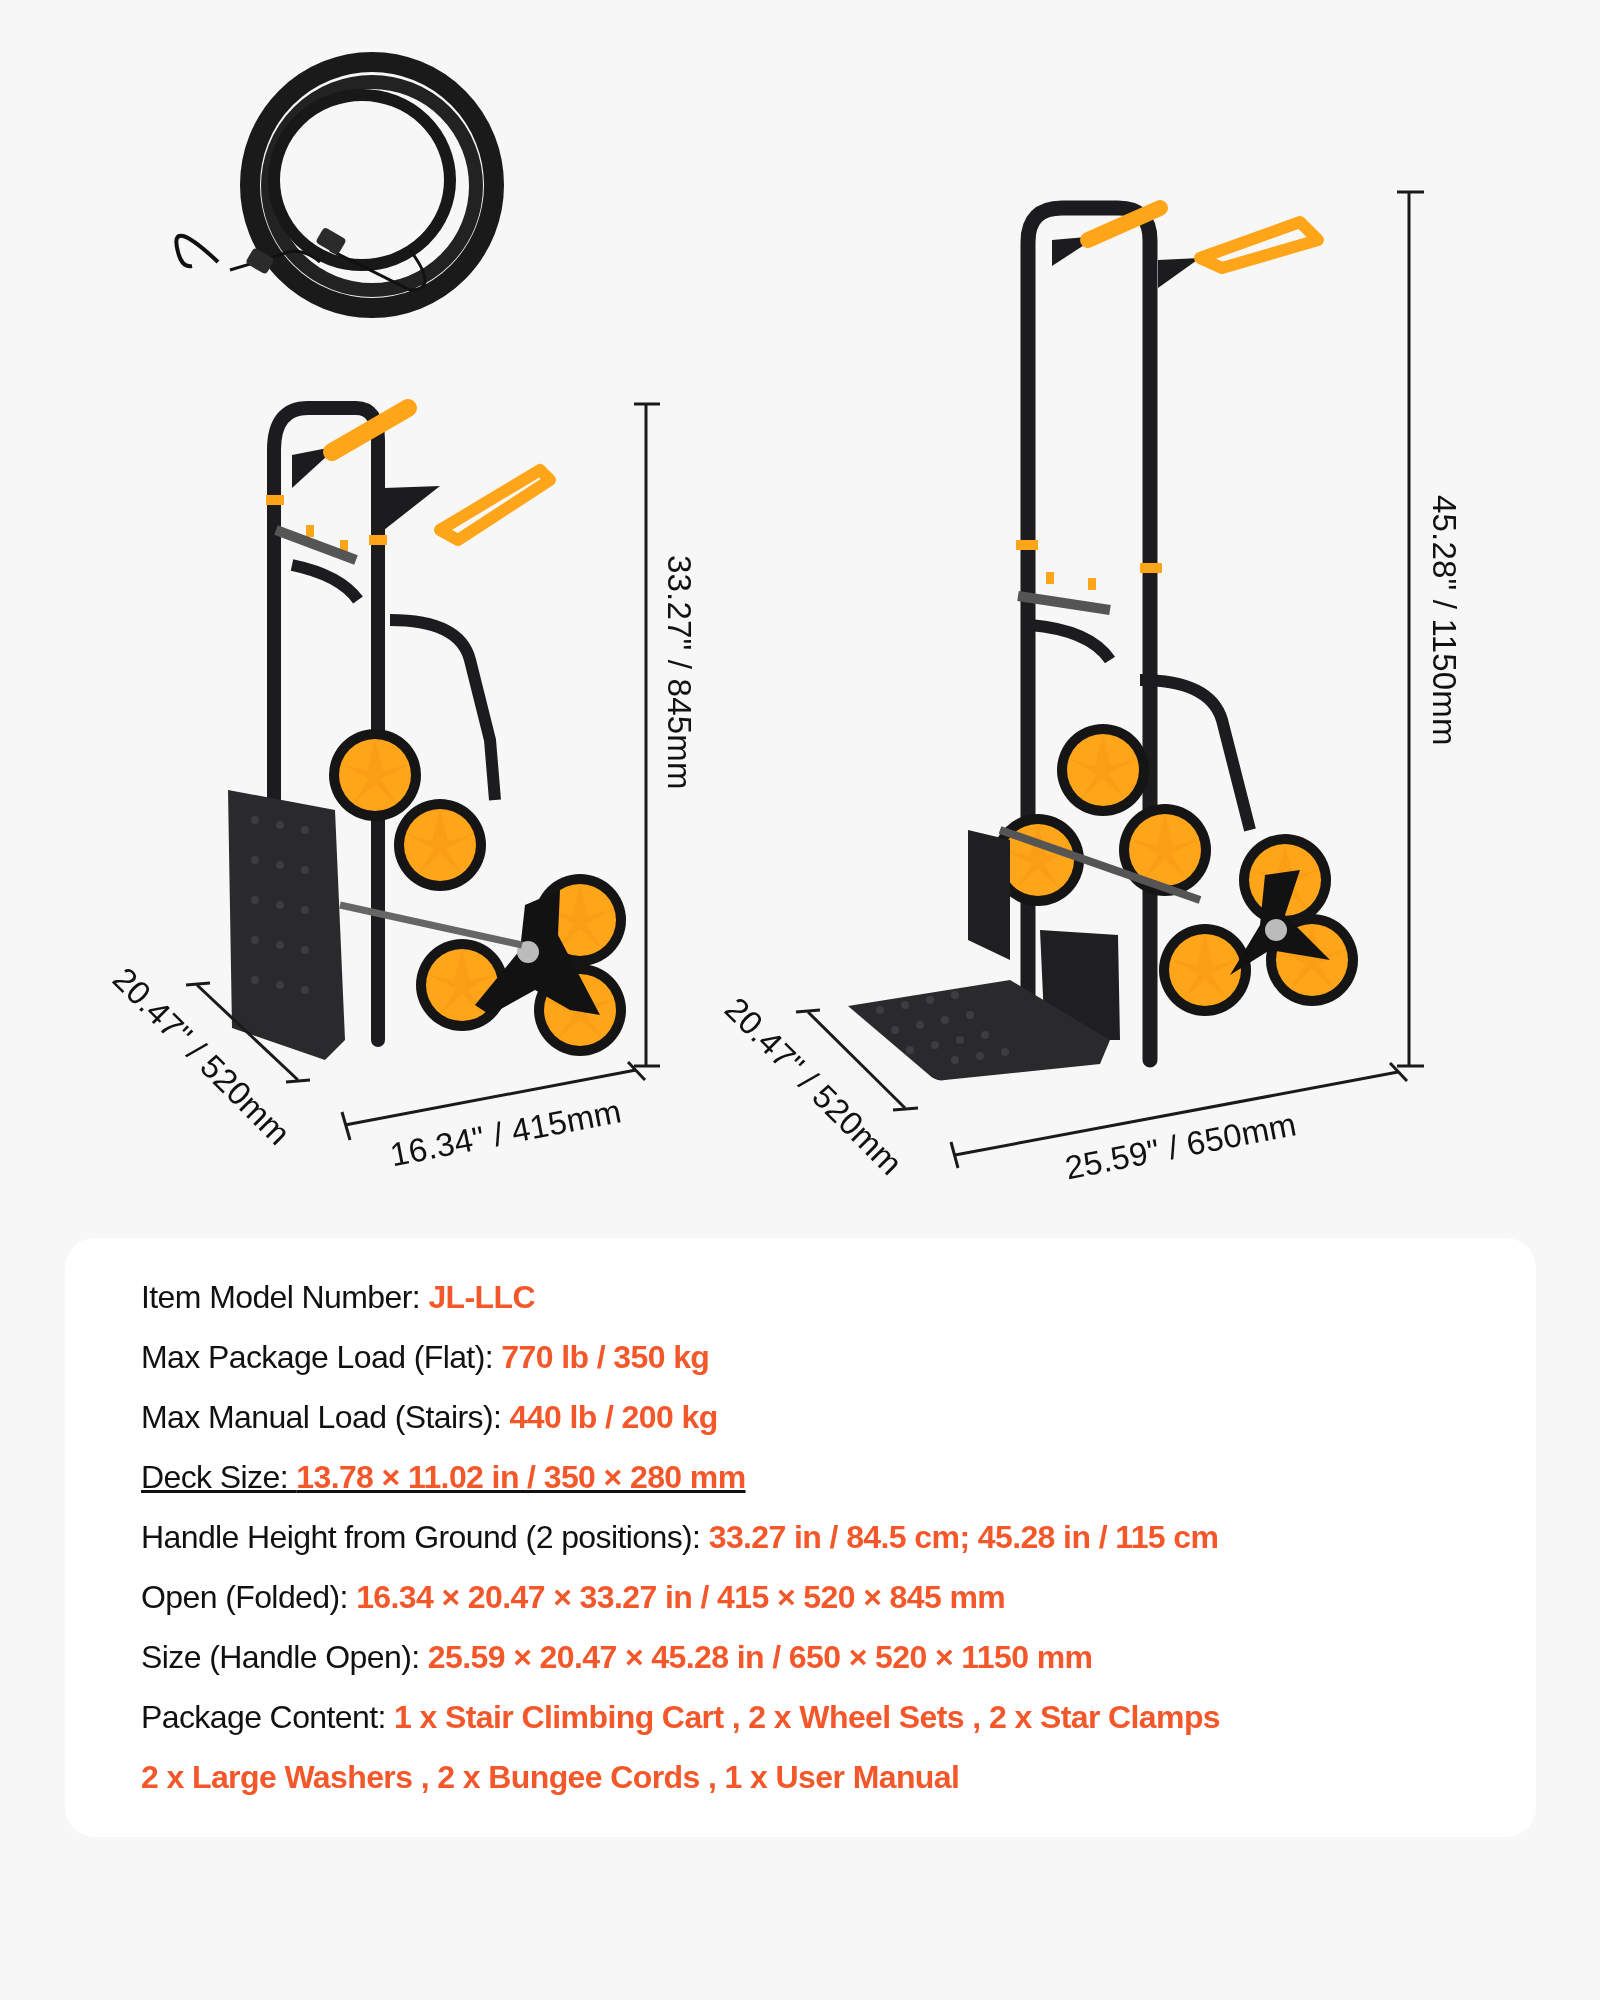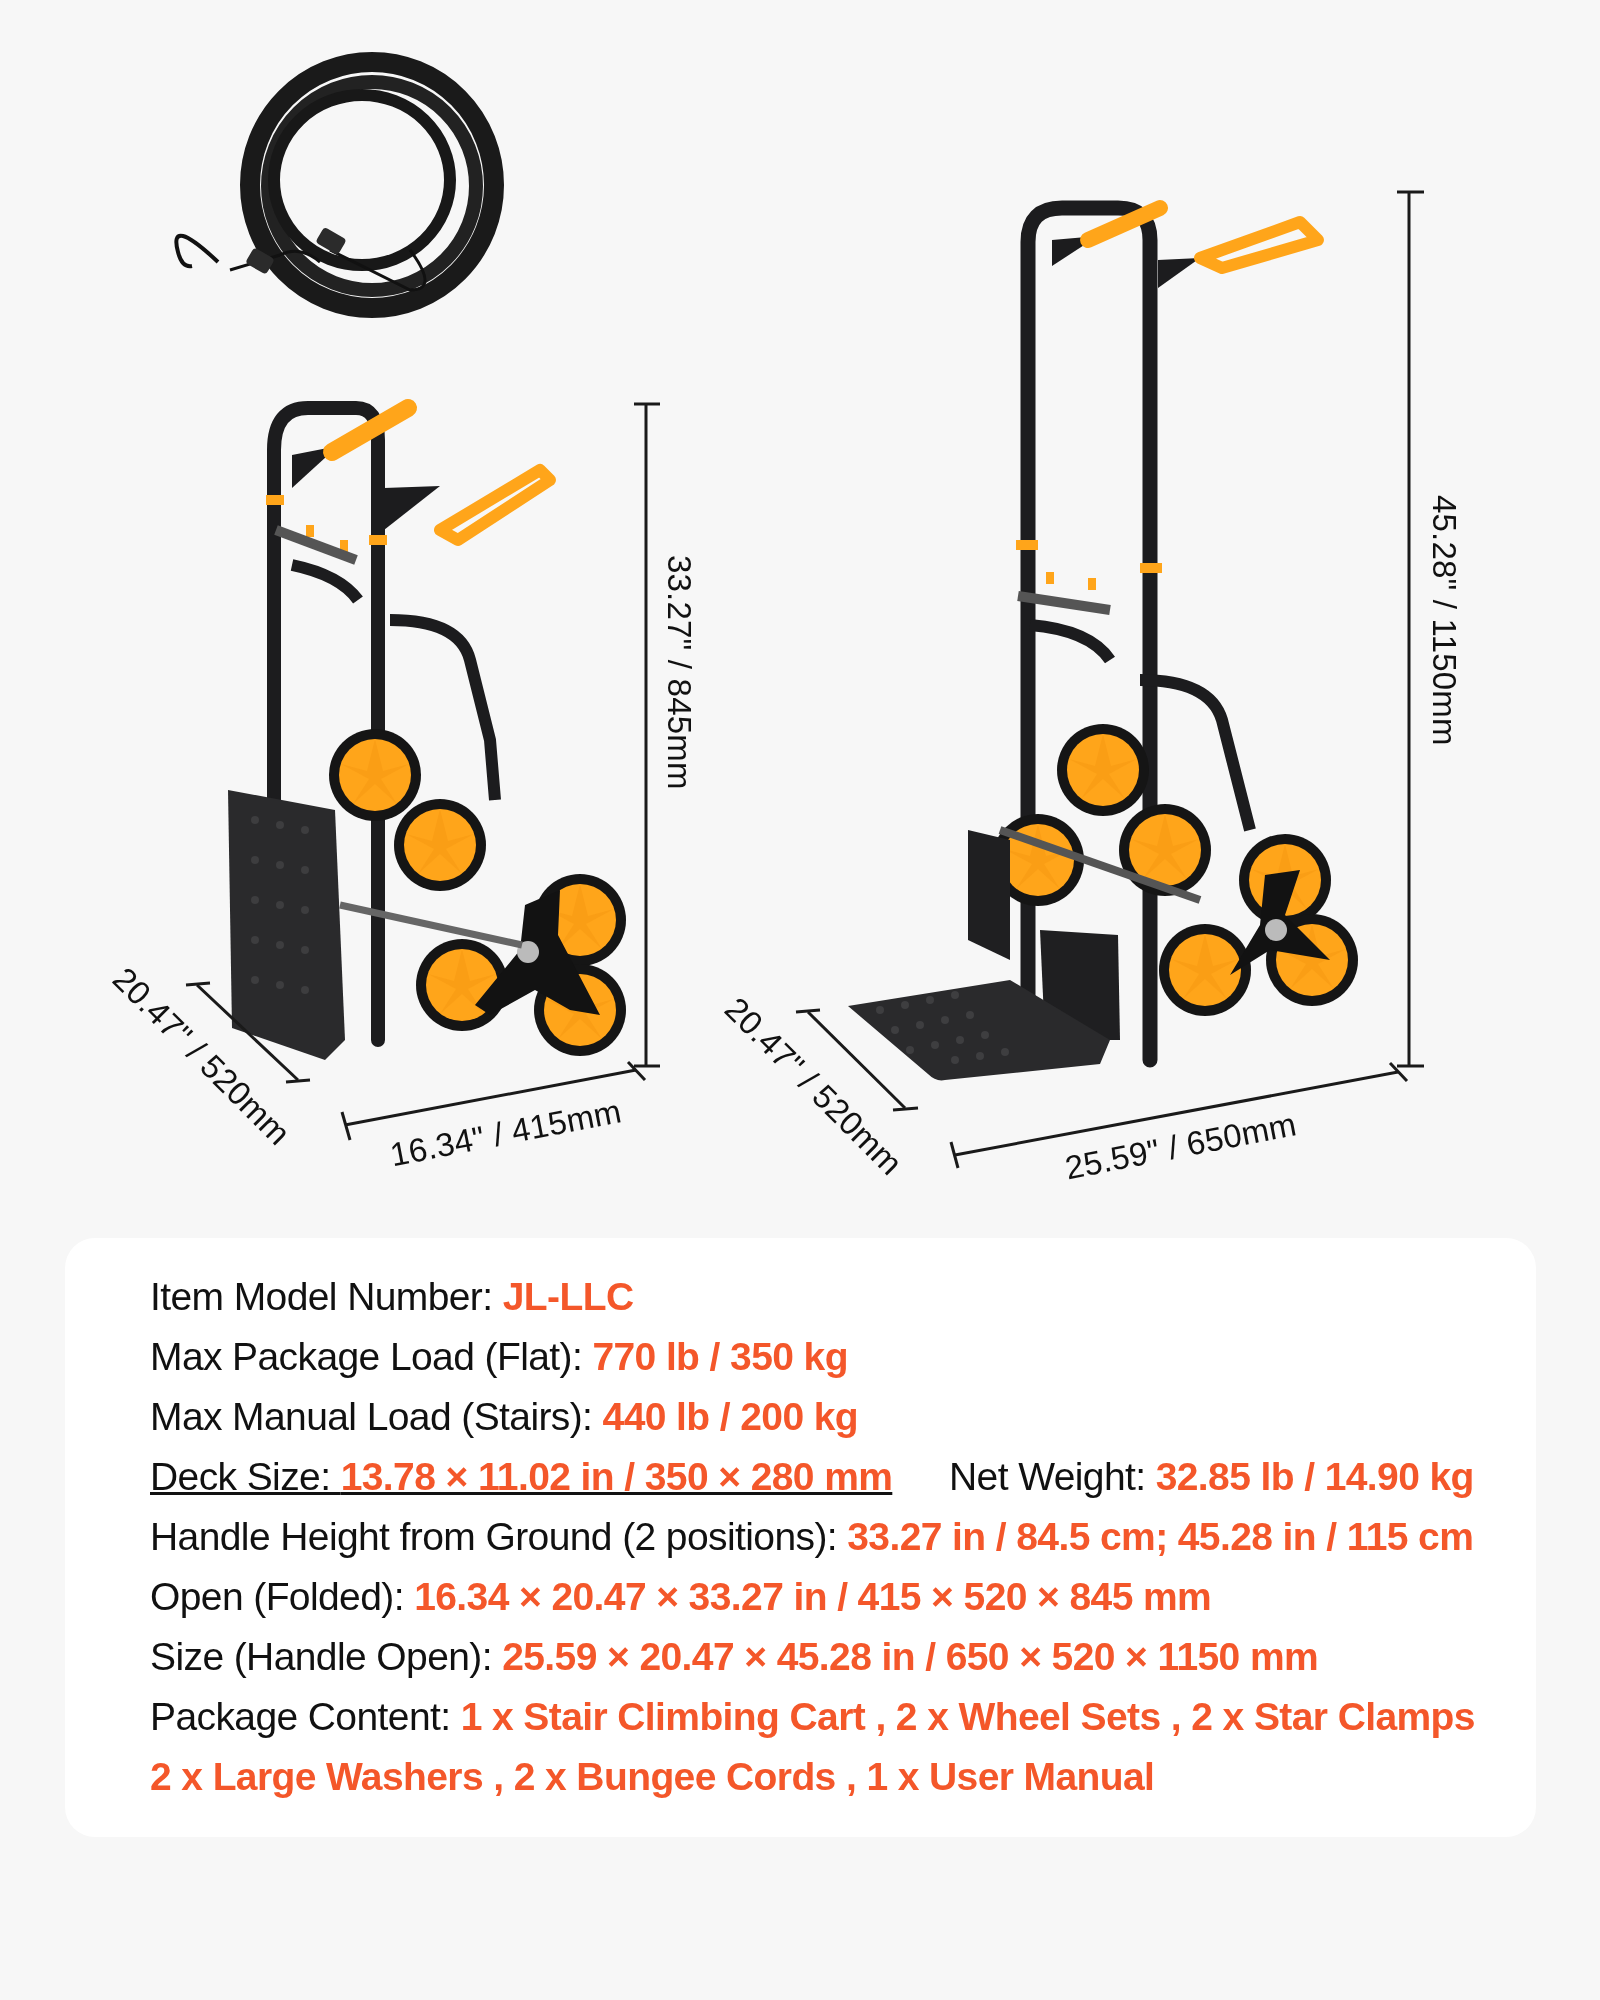--- a/index.html
+++ b/index.html
@@ -22,25 +22,24 @@
   .card {
     position: absolute;
     left: 65px; top: 1238px;
     width: 1471px; height: 599px;
     background: #FFFFFF;
     border-radius: 30px;
   }
   .spec-row {
     position: absolute;
     left: 141px;
-    font-size: 39px;
+    font-size: 32px;
     line-height: 42px;
     white-space: nowrap;
     letter-spacing: -0.6px;
-    margin-left: 9px;
   }
   .spec-label { color: #111111; font-weight: normal; }
   .spec-value { color: #F4572A; font-weight: bold; }
   .spec-inline { position: absolute; left: 940px; white-space: nowrap; }
 </style>
 </head>
 <body>
 
 <svg class="stage" width="1600" height="1230" viewBox="0 0 1600 1230">
   <defs>
@@ -198,21 +197,20 @@
   <span class="spec-label">Item Model Number: </span><span class="spec-value">JL-LLC</span>
 </div>
 <div class="spec-row" style="top:1336px;">
   <span class="spec-label">Max Package Load (Flat): </span><span class="spec-value">770 lb / 350 kg</span>
 </div>
 <div class="spec-row" style="top:1396px;">
   <span class="spec-label">Max Manual Load (Stairs): </span><span class="spec-value">440 lb / 200 kg</span>
 </div>
 <div class="spec-row" style="top:1456px; width:1380px;text-decoration:underline;">
   <span class="spec-label">Deck Size: </span><span class="spec-value">13.78 × 11.02 in / 350 × 280 mm</span>
-  <span class="spec-inline" style="left:799px;"><span class="spec-label">Net Weight: </span><span class="spec-value">32.85 lb / 14.90 kg</span></span>
 </div>
 <div class="spec-row" style="top:1516px;">
   <span class="spec-label">Handle Height from Ground (2 positions): </span><span class="spec-value">33.27 in / 84.5 cm; 45.28 in / 115 cm</span>
 </div>
 <div class="spec-row" style="top:1576px;">
   <span class="spec-label">Open (Folded): </span><span class="spec-value">16.34 × 20.47 × 33.27 in / 415 × 520 × 845 mm</span>
 </div>
 <div class="spec-row" style="top:1636px;">
   <span class="spec-label">Size (Handle Open): </span><span class="spec-value">25.59 × 20.47 × 45.28 in / 650 × 520 × 1150 mm</span>
 </div>

